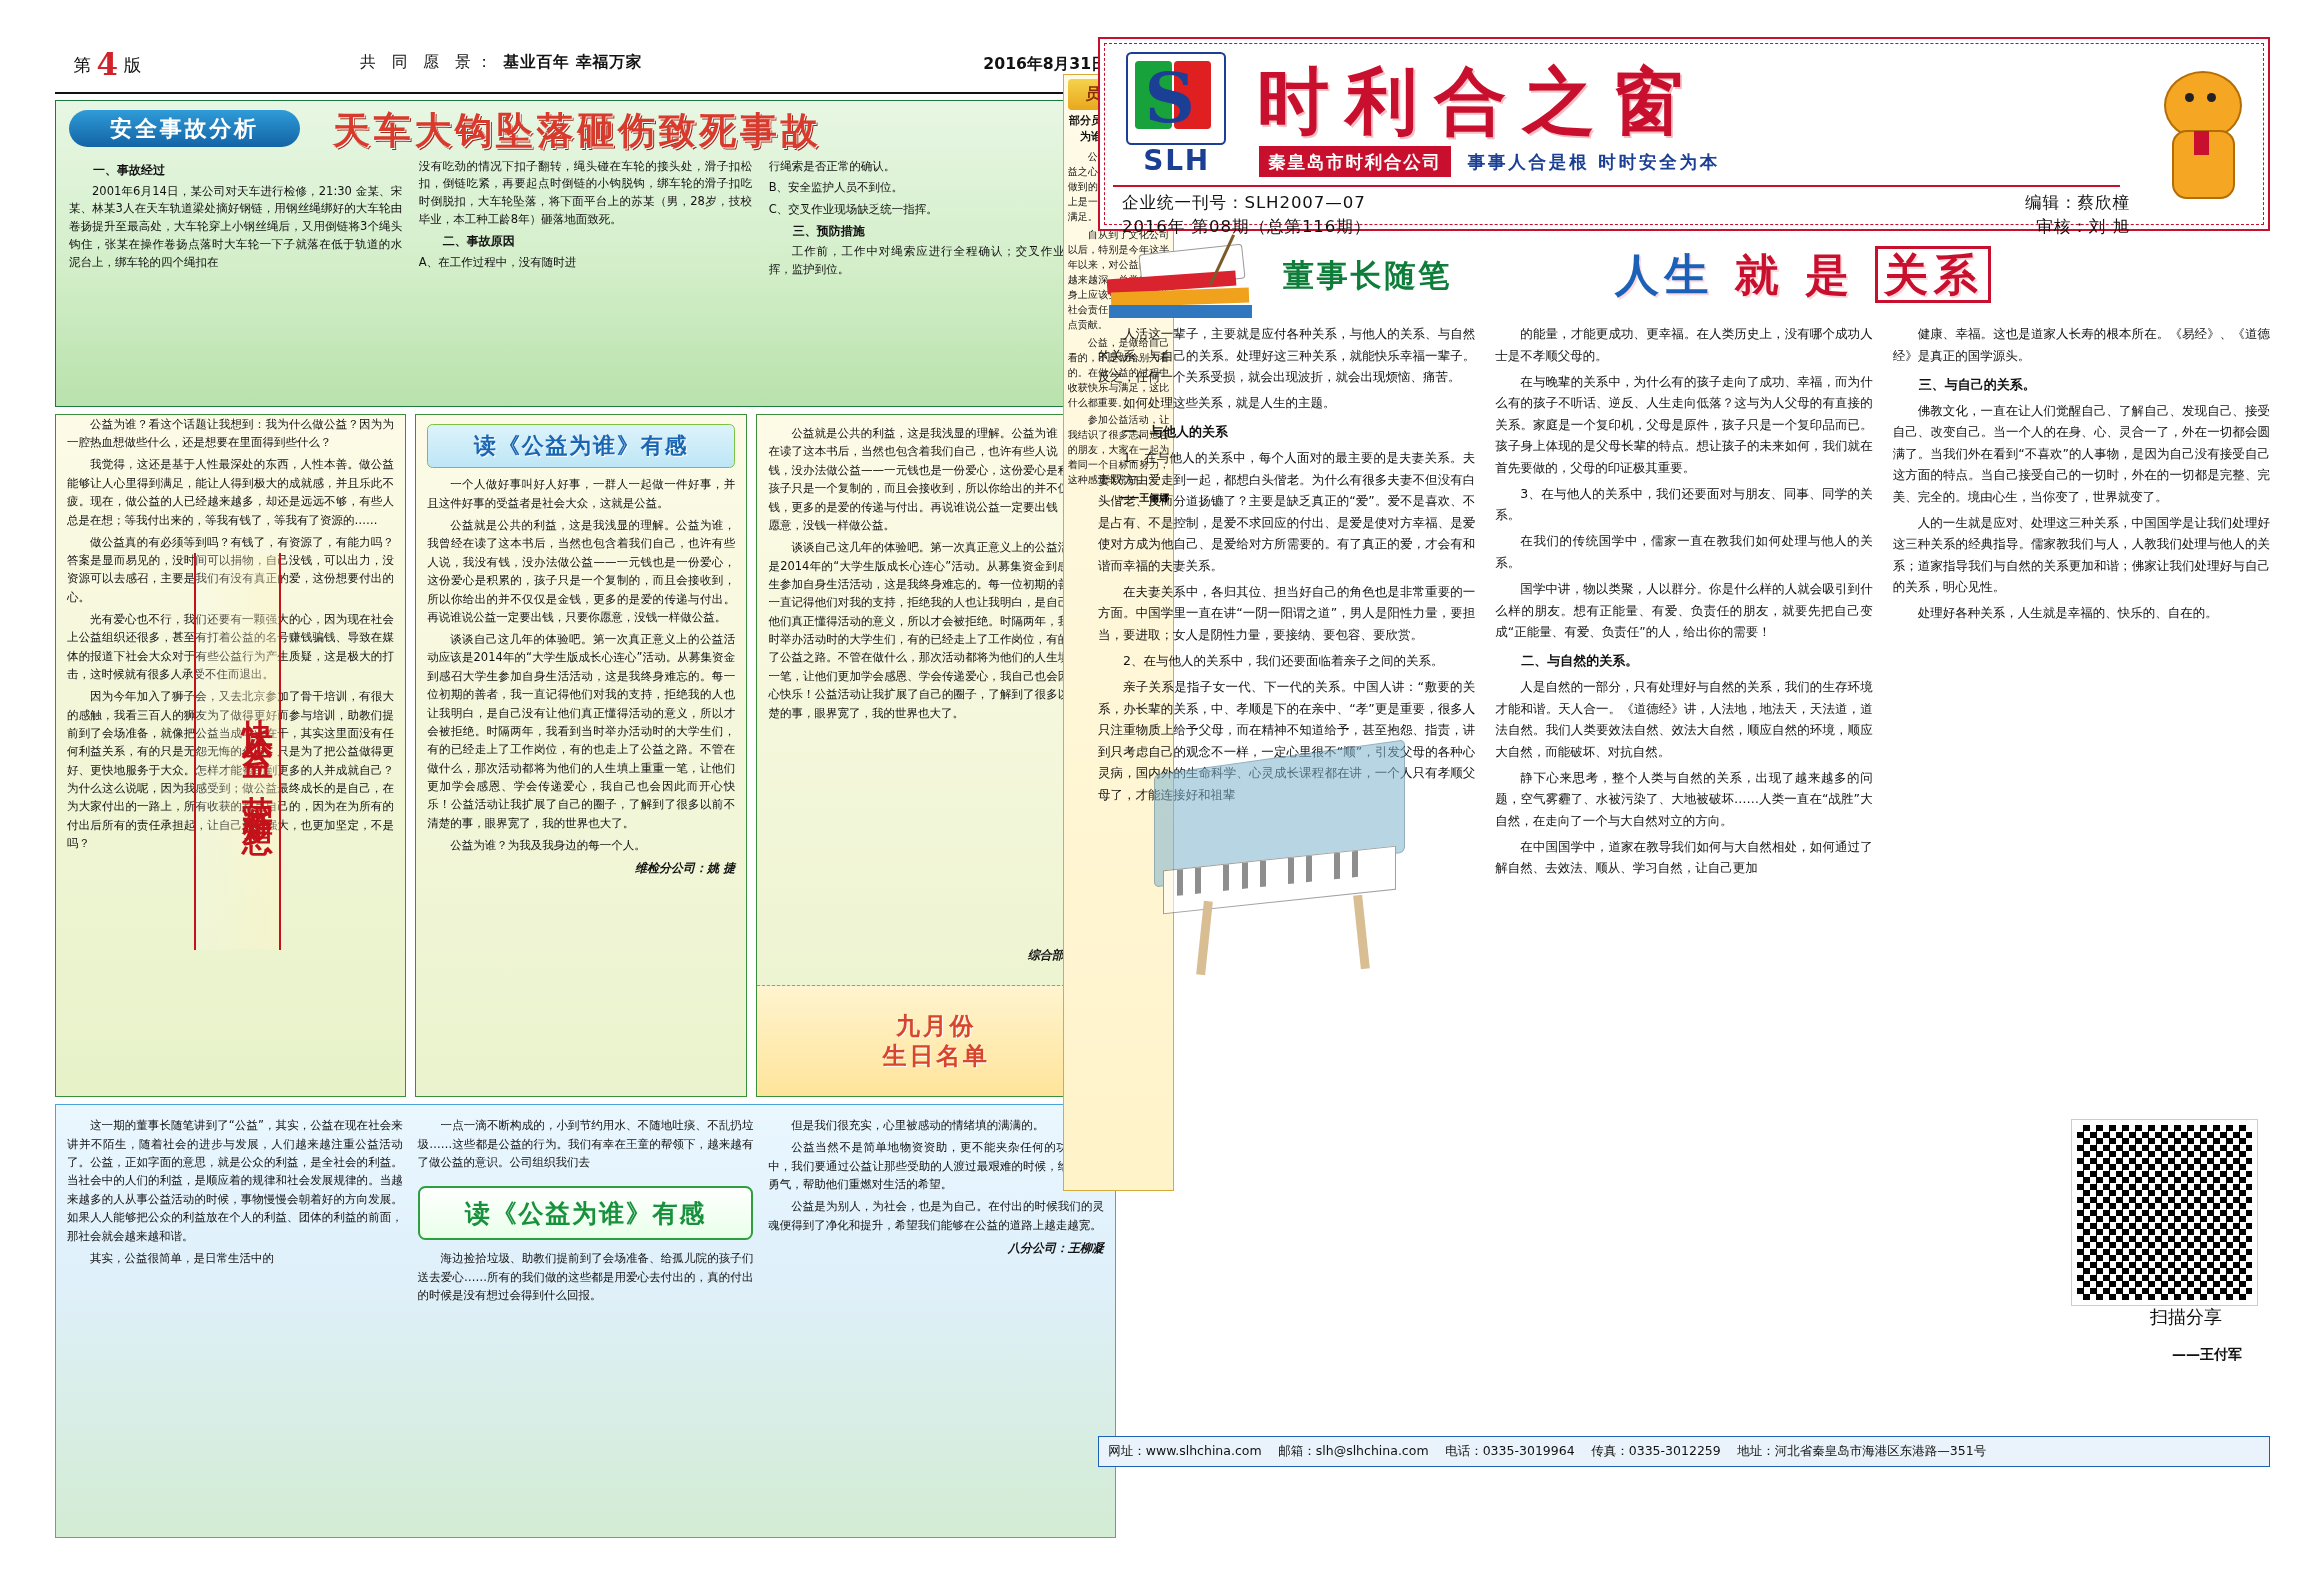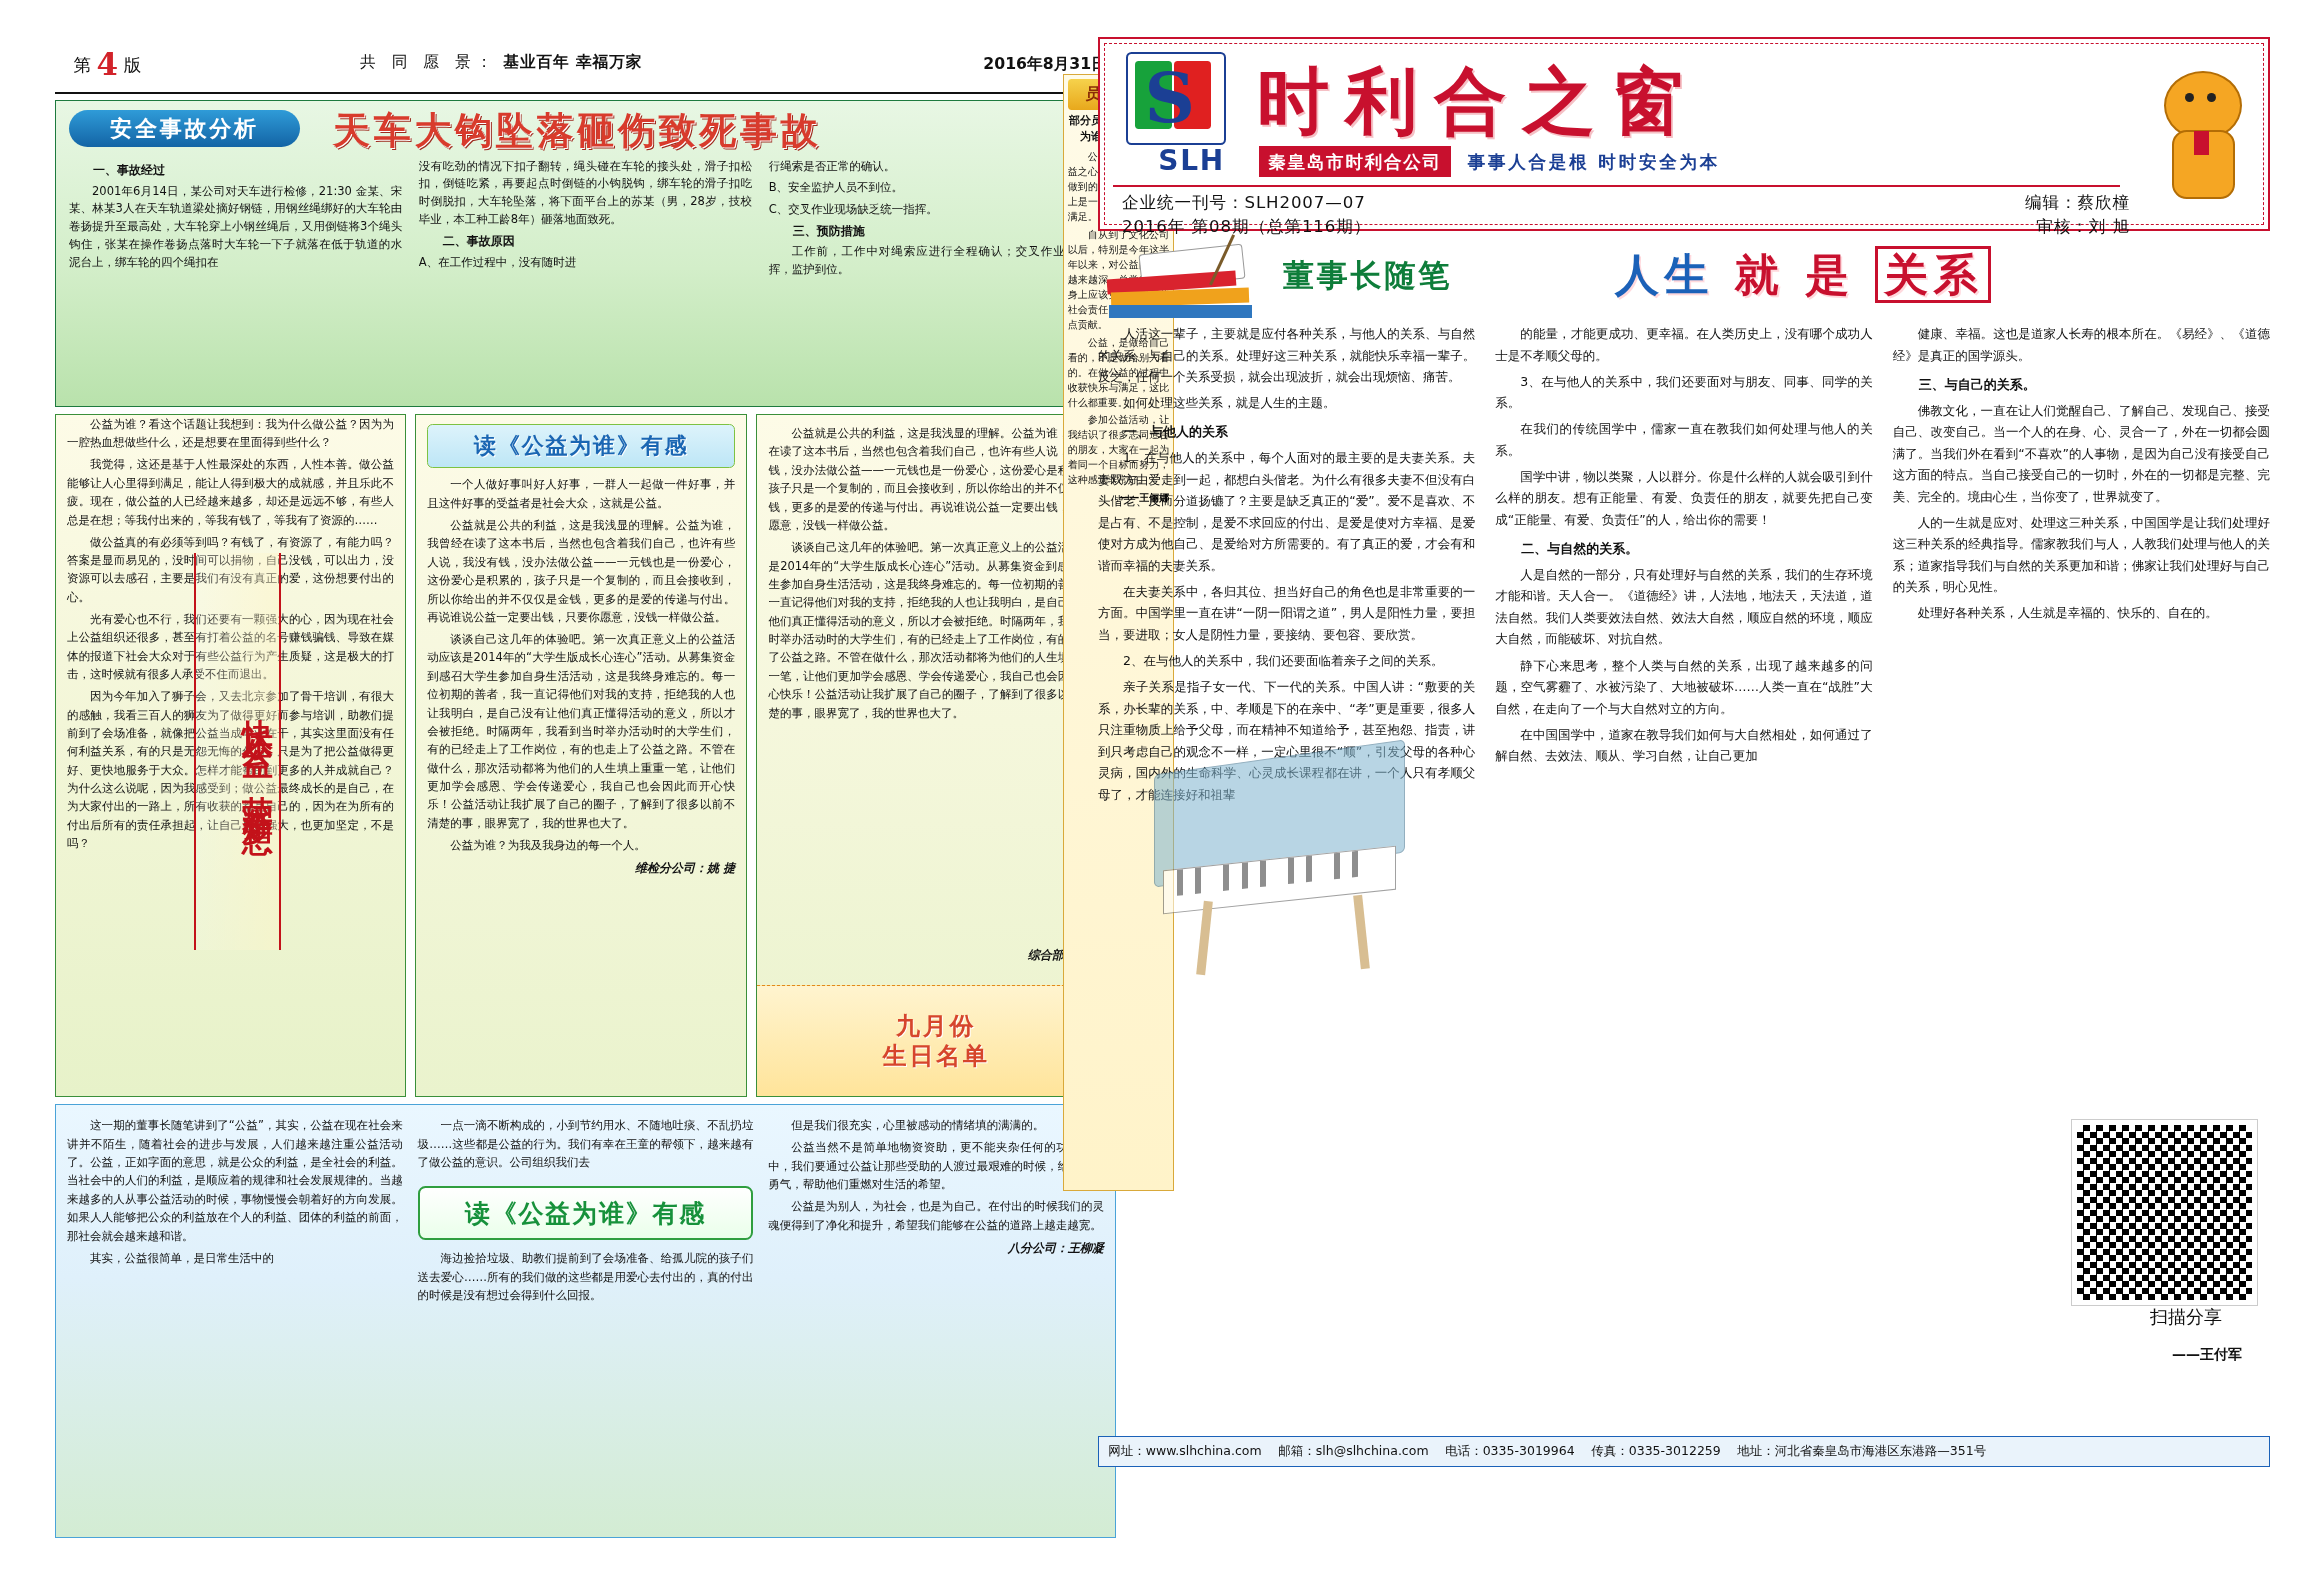--- a/index.html
+++ b/index.html
@@ -78,21 +78,21 @@
   .emp-sign{text-align:right;font-size:10px;font-weight:bold;margin-top:3.7px;}
 
   
   .masthead{position:relative;height:194px;border:2.8px solid #c8102e;background:#fff;box-sizing:border-box;}
   .mh-inner{position:absolute;inset:3.7px;border:0.9px dashed #c8102e;}
   .logo{position:absolute;left:16.6px;top:13px;width:120px;height:120px;}
   .logo .sq{position:absolute;left:9.2px;top:0;width:96px;height:89px;border:2.8px solid #1b3f94;border-radius:5.5px;background:#fff;}
   .logo .g{position:absolute;left:18.5px;top:9.2px;width:37px;height:68px;background:#17a23b;border-radius:3.7px;}
   .logo .r{position:absolute;left:57px;top:9.2px;width:37px;height:68px;background:#e02020;border-radius:3.7px;}
   .logo .s{position:absolute;left:28px;top:3.7px;font-size:70px;color:#1b3f94;font-weight:bold;font-family:"DejaVu Serif","Liberation Serif",serif;}
-  .logo .slh{position:absolute;left:24px;top:92px;width:102px;text-align:center;font-size:28px;font-weight:bold;color:#1b3f94;letter-spacing:1.8px;}
+  .logo .slh{position:absolute;left:9px;top:92px;width:102px;text-align:center;font-size:28px;font-weight:bold;color:#1b3f94;letter-spacing:1.8px;}
   .mh-title{position:absolute;left:157px;top:14.8px;font-size:72px;font-weight:bold;color:#c8102e;letter-spacing:16.6px;
      font-family:"DejaVu Serif","Liberation Serif",serif;text-shadow:1.8px 1.8px 0 #f5c0c5;}
   .mh-sub{position:absolute;left:159px;top:107px;width:812px;height:31px;display:flex;align-items:center;}
   .mh-sub .co{background:#c8102e;color:#fff;font-size:17.5px;font-weight:bold;padding:3.7px 9.2px;letter-spacing:1.8px;}
   .mh-sub .mot{margin-left:16.6px;font-size:17.5px;font-weight:bold;color:#1b3f94;letter-spacing:2.8px;}
   .mh-line{position:absolute;left:13px;top:146px;right:148px;height:1.8px;background:#c8102e;}
   .mh-info{position:absolute;left:22px;top:151px;right:138px;font-size:16.6px;color:#111;}
   .mh-info .row{display:flex;justify-content:space-between;margin-top:1.8px;letter-spacing:0.9px;}
   .mascot{position:absolute;right:9.2px;top:26px;width:111px;height:138px;}
   .mascot .head{position:absolute;left:16.6px;top:5.5px;width:74px;height:65px;border-radius:50%;background:#f5a623;border:2.8px solid #b36d05;}
@@ -352,20 +352,21 @@
                 <i style="left:170px"></i>
                 <i style="left:188px"></i>
             </div>
             <div class="leg"></div>
             <div class="leg2"></div>
           </div>
         </div>
 
         <div class="ccol">
           <p>的能量，才能更成功、更幸福。在人类历史上，没有哪个成功人士是不孝顺父母的。</p>
+          <p>在与晚辈的关系中，为什么有的孩子走向了成功、幸福，而为什么有的孩子不听话、逆反、人生走向低落？这与为人父母的有直接的关系。家庭是一个复印机，父母是原件，孩子只是一个复印品而已。孩子身上体现的是父母长辈的特点。想让孩子的未来如何，我们就在首先要做的，父母的印证极其重要。</p>
           <p>3、在与他人的关系中，我们还要面对与朋友、同事、同学的关系。</p>
           <p>在我们的传统国学中，儒家一直在教我们如何处理与他人的关系。</p>
           <p>国学中讲，物以类聚，人以群分。你是什么样的人就会吸引到什么样的朋友。想有正能量、有爱、负责任的朋友，就要先把自己变成“正能量、有爱、负责任”的人，给出你的需要！</p>
           <h5>二、与自然的关系。</h5>
           <p>人是自然的一部分，只有处理好与自然的关系，我们的生存环境才能和谐。天人合一。《道德经》讲，人法地，地法天，天法道，道法自然。我们人类要效法自然、效法大自然，顺应自然的环境，顺应大自然，而能破坏、对抗自然。</p>
           <p>静下心来思考，整个人类与自然的关系，出现了越来越多的问题，空气雾霾了、水被污染了、大地被破坏……人类一直在“战胜”大自然，在走向了一个与大自然对立的方向。</p>
           <p>在中国国学中，道家在教导我们如何与大自然相处，如何通过了解自然、去效法、顺从、学习自然，让自己更加</p>
         </div>
 
         <div class="ccol">

